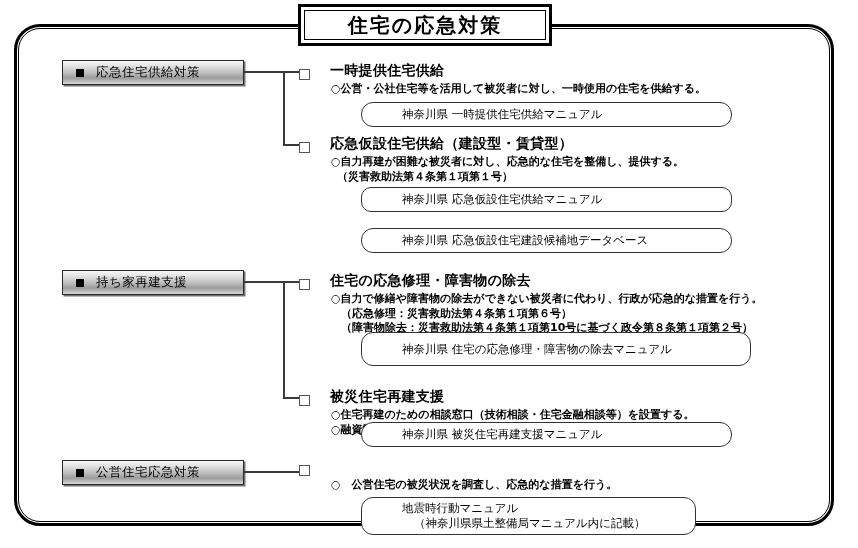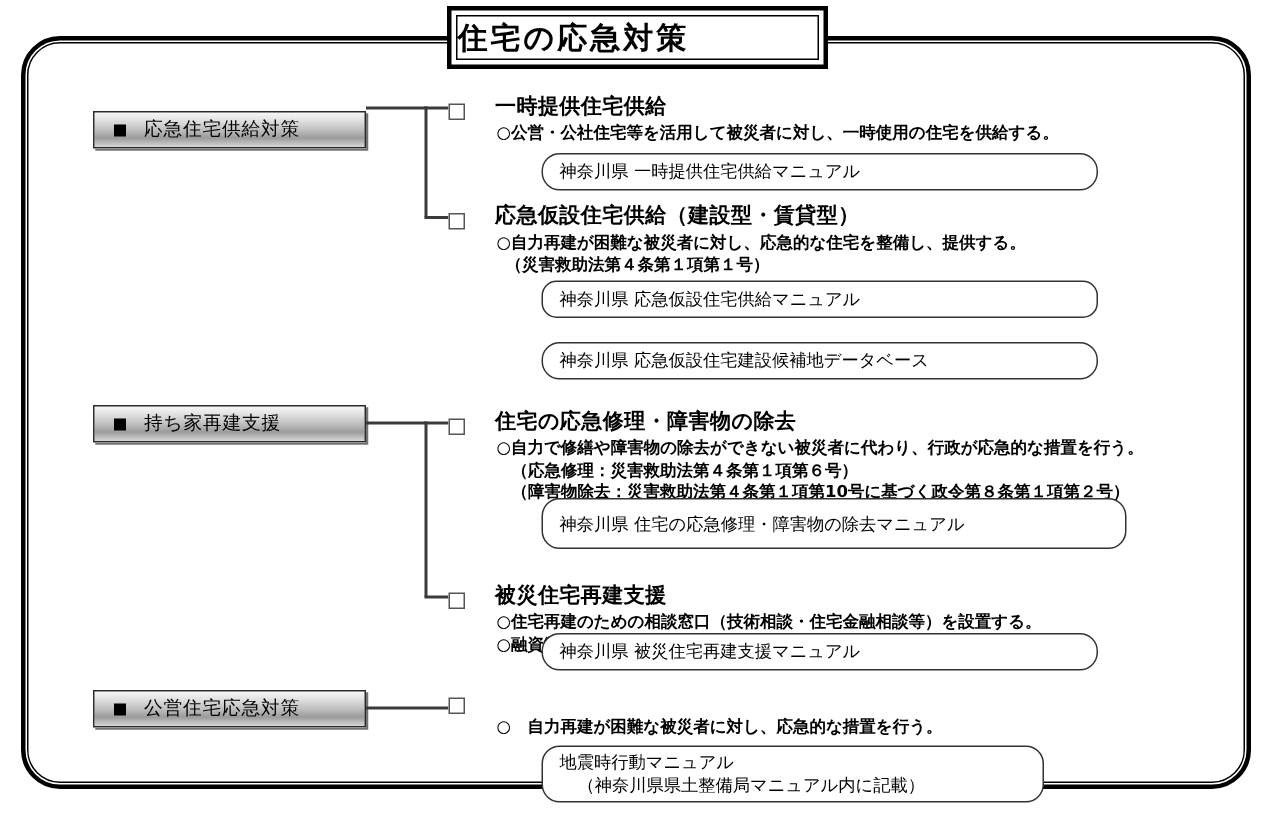--- a/index.html
+++ b/index.html
@@ -55,21 +55,21 @@
   .title-box-inner {
     position: absolute;
     left: 3px;
     top: 3px;
     right: 3px;
     bottom: 3px;
     border: 1px solid #000000;
     background: #ffffff;
     display: flex;
     align-items: center;
-    justify-content: flex-start;
+    justify-content: center;
   }
   .title-text {
     font-size: 20px;
     font-weight: bold;
     letter-spacing: 2px;
     color: #000000;
     white-space: nowrap;
   }
 
   
@@ -152,21 +152,21 @@
   
   .manual {
     position: absolute;
     box-sizing: border-box;
     border: 1.4px solid #333333;
     border-radius: 12px;
     background: #ffffff;
     display: flex;
     flex-direction: column;
     justify-content: center;
-    padding-left: 11px;
+    padding-left: 40px;
   }
   .manual-line {
     font-size: 11.5px;
     color: #000000;
     white-space: nowrap;
     line-height: 15px;
   }
   .manual-line.sub { padding-left: 12px; }
 </style>
 </head>
@@ -176,21 +176,21 @@
 
   <div class="outer-frame"></div>
   <div class="outer-frame-inner"></div>
 
   <div class="title-box">
     <div class="title-box-inner">
       <span class="title-text">住宅の応急対策</span>
     </div>
   </div>
 
-  <div class="cat-box" style="left:62px; top:74px;">
+  <div class="cat-box" style="left:62px; top:60px;">
     <span class="cat-bullet"></span>
     <span class="cat-label">応急住宅供給対策</span>
   </div>
 
   <div class="cat-box" style="left:62px; top:460px;">
     <span class="cat-bullet"></span>
     <span class="cat-label">公営住宅応急対策</span>
   </div>
 
   <div class="cat-box" style="left:62px; top:270px;">
@@ -267,21 +267,21 @@
   </div>
   <div class="manual" style="left:361px; top:422px; width:371px; height:25px;">
     <div class="manual-line">神奈川県 被災住宅再建支援マニュアル</div>
   </div>
 
   <div class="item" style="left:299px; top:462px;">
     <div class="item-head">
       <span class="checkbox"></span>
     </div>
     <div class="desc-block">
-      <div class="desc-line indent-0">○　自力再建が困難な被災者に対し、応急的な措置を行う。</div>
+      <div class="desc-line indent-0">○　公営住宅の被災状況を調査し、応急的な措置を行う。</div>
     </div>
   </div>
   <div class="manual" style="left:361px; top:497px; width:335px; height:38px;">
     <div class="manual-line">地震時行動マニュアル</div>
     <div class="manual-line sub">（神奈川県県土整備局マニュアル内に記載）</div>
   </div>
 
 </div>
 
 </body></html>

